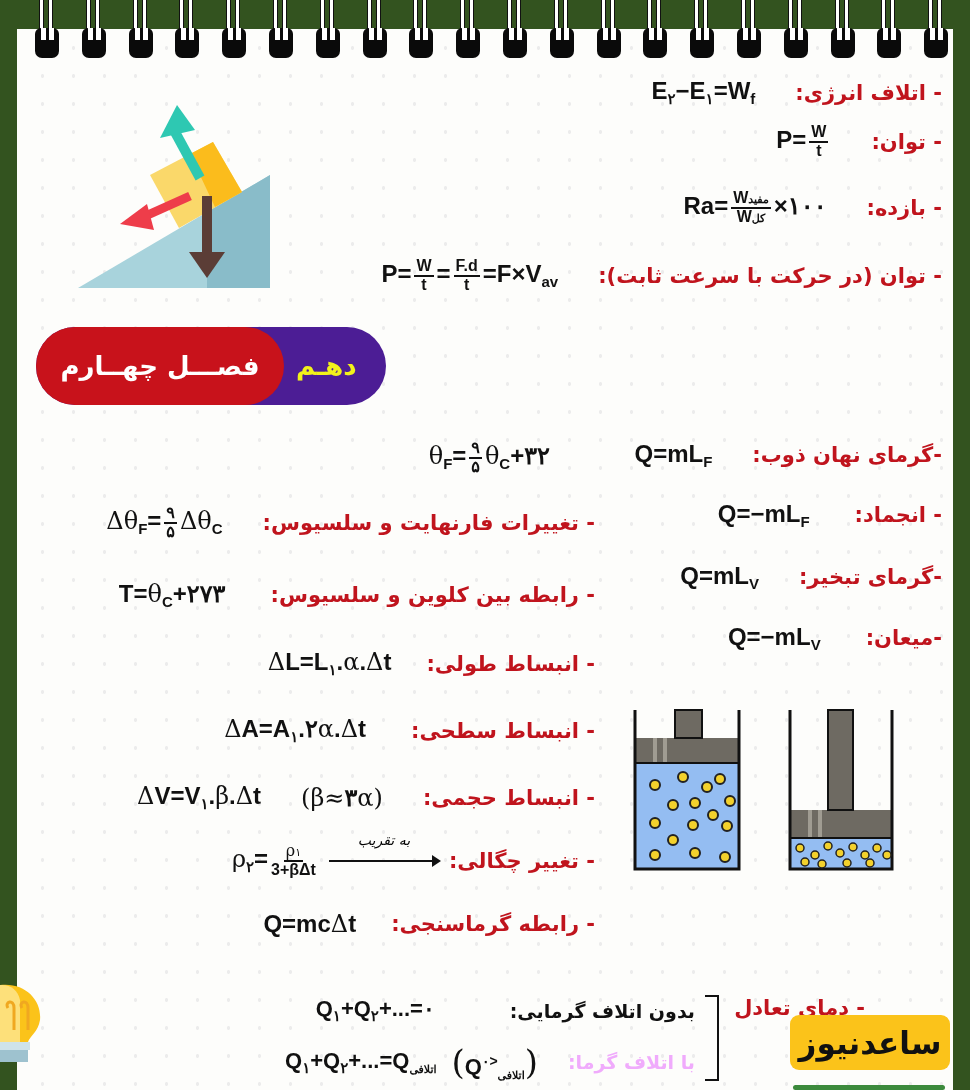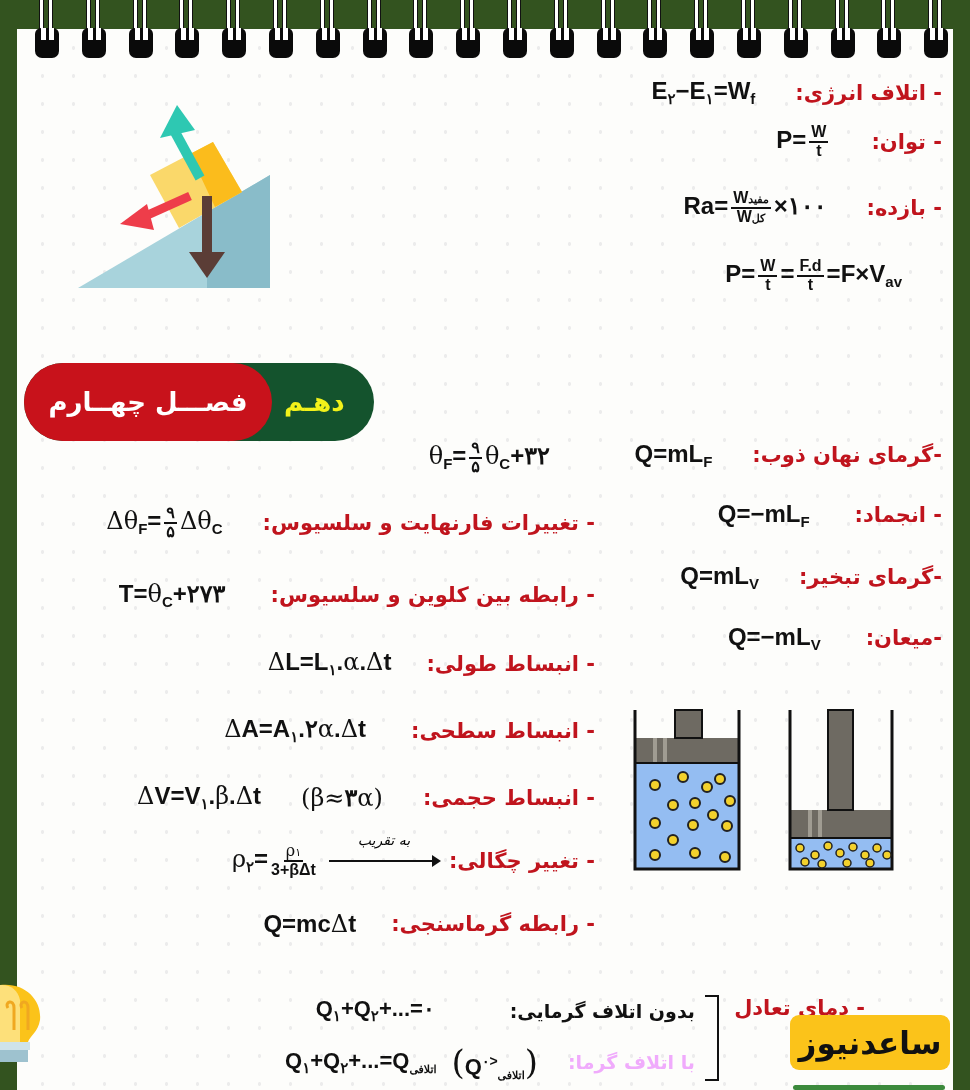--- a/index.html
+++ b/index.html
@@ -27,21 +27,21 @@
   .ring .clip::before { left: 6px; } .ring .clip::after { left: 14px; }
 
   .row { position: absolute; display: flex; align-items: center; direction: rtl; white-space: nowrap; }
   .label { color: #c0141d; font-weight: bold; font-size: 21px; }
   .formula { color: #111; font-weight: bold; font-size: 24px; direction: ltr; font-family: "Liberation Sans", sans-serif; }
   .sub { font-size: 15px; vertical-align: -5px; }
   .frac { display: inline-flex; flex-direction: column; align-items: center; vertical-align: middle; font-size: 16px; line-height: 1.05; margin: 0 3px; }
   .frac .num { border-bottom: 2px solid #111; padding: 0 2px; }
   .greek { font-family: "DejaVu Serif", serif; font-weight: normal; }
 
-  .banner { position: absolute; left: 24px; top: 327px; width: 350px; height: 78px; background: #14532d; border-radius: 40px; margin-top: 36px; }
+  .banner { position: absolute; left: 36px; top: 327px; width: 350px; height: 78px; background: #4c1d95; border-radius: 40px; }
   .banner .red { position: absolute; left: 0; top: 0; width: 248px; height: 78px; background: #c8121b; border-radius: 40px; display: flex; align-items: center; justify-content: center; color: #fff; font-weight: bold; font-size: 26px; }
   .banner .grade { position: absolute; left: 260px; top: 0; height: 78px; display: flex; align-items: center; color: #f2f21a; font-weight: bold; font-size: 26px; }
 
   .bracket { position: absolute; left: 705px; top: 995px; width: 14px; height: 86px; border: 2px solid #111; border-left: none; }
   .paren { font-family: "DejaVu Serif", serif; font-weight: normal; font-size: 34px; }
   .logo { position: absolute; left: 790px; top: 1015px; width: 160px; height: 55px; background: #fbc31a; border-radius: 9px; display: flex; align-items: center; justify-content: center; font-size: 31px; font-weight: bold; color: #111; direction: rtl; }
   .green-strip { position: absolute; left: 793px; top: 1085px; width: 152px; height: 5px; background: #3c8a3c; border-radius: 3px; }
   .arrow-line { display: inline-block; position: relative; width: 110px; height: 2px; background: #111; margin: 0 10px; vertical-align: middle; font-style: italic; }
   .arrow-line::after { content: ""; position: absolute; right: -2px; top: -5px; border: 6px solid transparent; border-left: 9px solid #111; border-right: none; }
   .arrow-label { position: absolute; top: -28px; left: 0; width: 110px; text-align: center; font-size: 14px; direction: rtl; }
@@ -179,20 +179,21 @@
       </span></span>
 </div>
 <div class="row" style="right:28px;top:190px">
   <span class="label">- بازده:</span>
   <span class="formula" style="margin-right:40px">Ra=<span class="frac">
         <span class="num">W<span style="font-size:11px">مفید</span></span>
         <span>W<span style="font-size:11px">کل</span></span>
       </span>×۱۰۰</span>
 </div>
 <div class="row" style="right:28px;top:258px">
+  <span class="label">- توان (در حرکت با سرعت ثابت):</span>
   <span class="formula" style="margin-right:40px">P=<span class="frac">
         <span class="num">W</span>
         <span>t</span>
       </span>=<span class="frac">
         <span class="num">F.d</span>
         <span>t</span>
       </span>=F×V<span class="sub">av</span></span>
 </div>
 
 <div class="banner">

